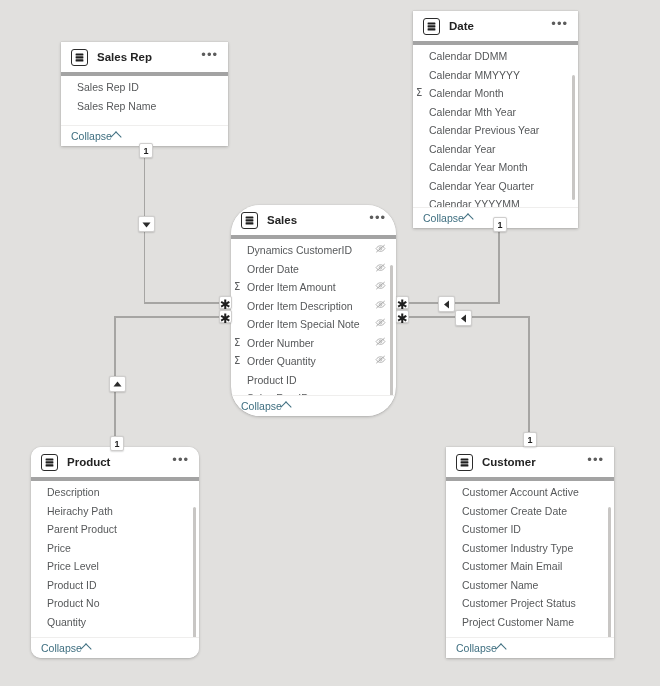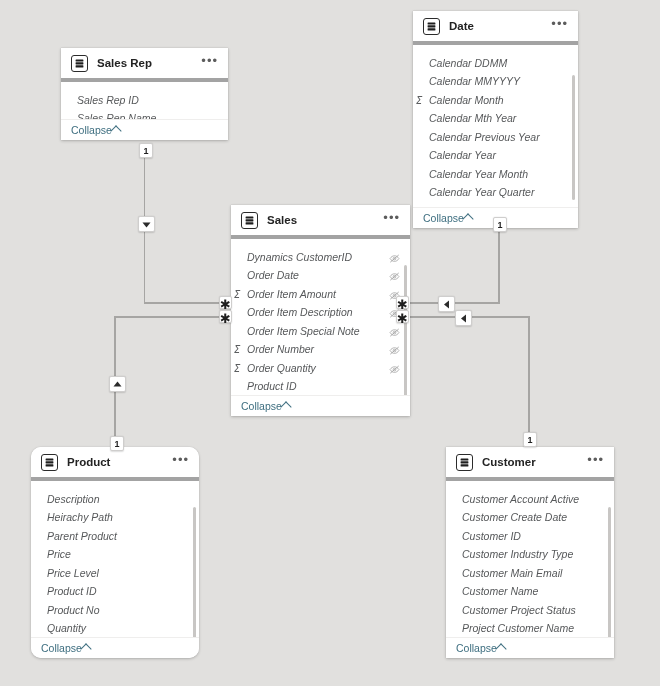--- a/index.html
+++ b/index.html
@@ -77,27 +77,26 @@
     user-select: none;
   }
   .field-list {
     flex: 1 1 auto;
     position: relative;
     overflow: hidden;
     padding-top: 5px;
   }
   .field-row {
     display: flex;
-    align-items: flex-end;
+    align-items: flex-start;
     height: 18.5px;
     padding: 0 10px 0 14px;
     font-size: 10.5px;
     color: #56585a;
     white-space: nowrap;
-    font-style: italic;
   }
   .sigma {
     width: 11px;
     margin-left: -11px;
     margin-right: 2px;
     font-size: 10px;
     color: #5b5d5f;
     text-align: left;
     flex: 0 0 auto;
     font-family: "DejaVu Sans", sans-serif;
@@ -180,21 +179,21 @@
 
       <path d="M115 447 L115 317 L224 317"></path>
 
       <path d="M499 222 L499 303 L401 303"></path>
 
       <path d="M529 447 L529 317 L401 317"></path>
     </g>
   </svg>
 
   <div id="tables-layer">
-      <div class="table-card" style="left: 61px; top: 48px; width: 167px; height: 92px;">
+      <div class="table-card" style="left: 61px; top: 42px; width: 167px; height: 104px;">
         <div class="card-header">
           <span class="tbl-icon">
             <svg width="9" height="9" viewBox="0 0 9 9" aria-hidden="true">
               <rect x="0.6" y="0.4" width="7.8" height="2.1" rx="0.6" fill="#1f1f1f"></rect>
               <rect x="0.6" y="3.3" width="7.8" height="2.1" rx="0.4" fill="#1f1f1f"></rect>
               <rect x="0.6" y="6.2" width="7.8" height="2.3" rx="0.6" fill="#1f1f1f"></rect>
             </svg>
           </span>
           <span class="card-title">Sales Rep</span>
           <span class="ellipsis-btn">•••</span>
@@ -267,21 +266,21 @@
           </div>
           <div class="scrollbar" style="top: 30px; height: 125px;"></div>
         </div>
         <div class="card-footer">
           <span class="collapse-link">
             <span>Collapse</span>
             <span class="chev-up"></span>
           </span>
         </div>
       </div>
-      <div class="table-card" style="left: 231px; top: 205px; width: 179px; height: 211px;">
+      <div class="table-card" style="left: 231px; top: 205px; width: 165px; height: 211px; border-radius: 29px;">
         <div class="card-header">
           <span class="tbl-icon">
             <svg width="9" height="9" viewBox="0 0 9 9" aria-hidden="true">
               <rect x="0.6" y="0.4" width="7.8" height="2.1" rx="0.6" fill="#1f1f1f"></rect>
               <rect x="0.6" y="3.3" width="7.8" height="2.1" rx="0.4" fill="#1f1f1f"></rect>
               <rect x="0.6" y="6.2" width="7.8" height="2.3" rx="0.6" fill="#1f1f1f"></rect>
             </svg>
           </span>
           <span class="card-title">Sales</span>
           <span class="ellipsis-btn">•••</span>

